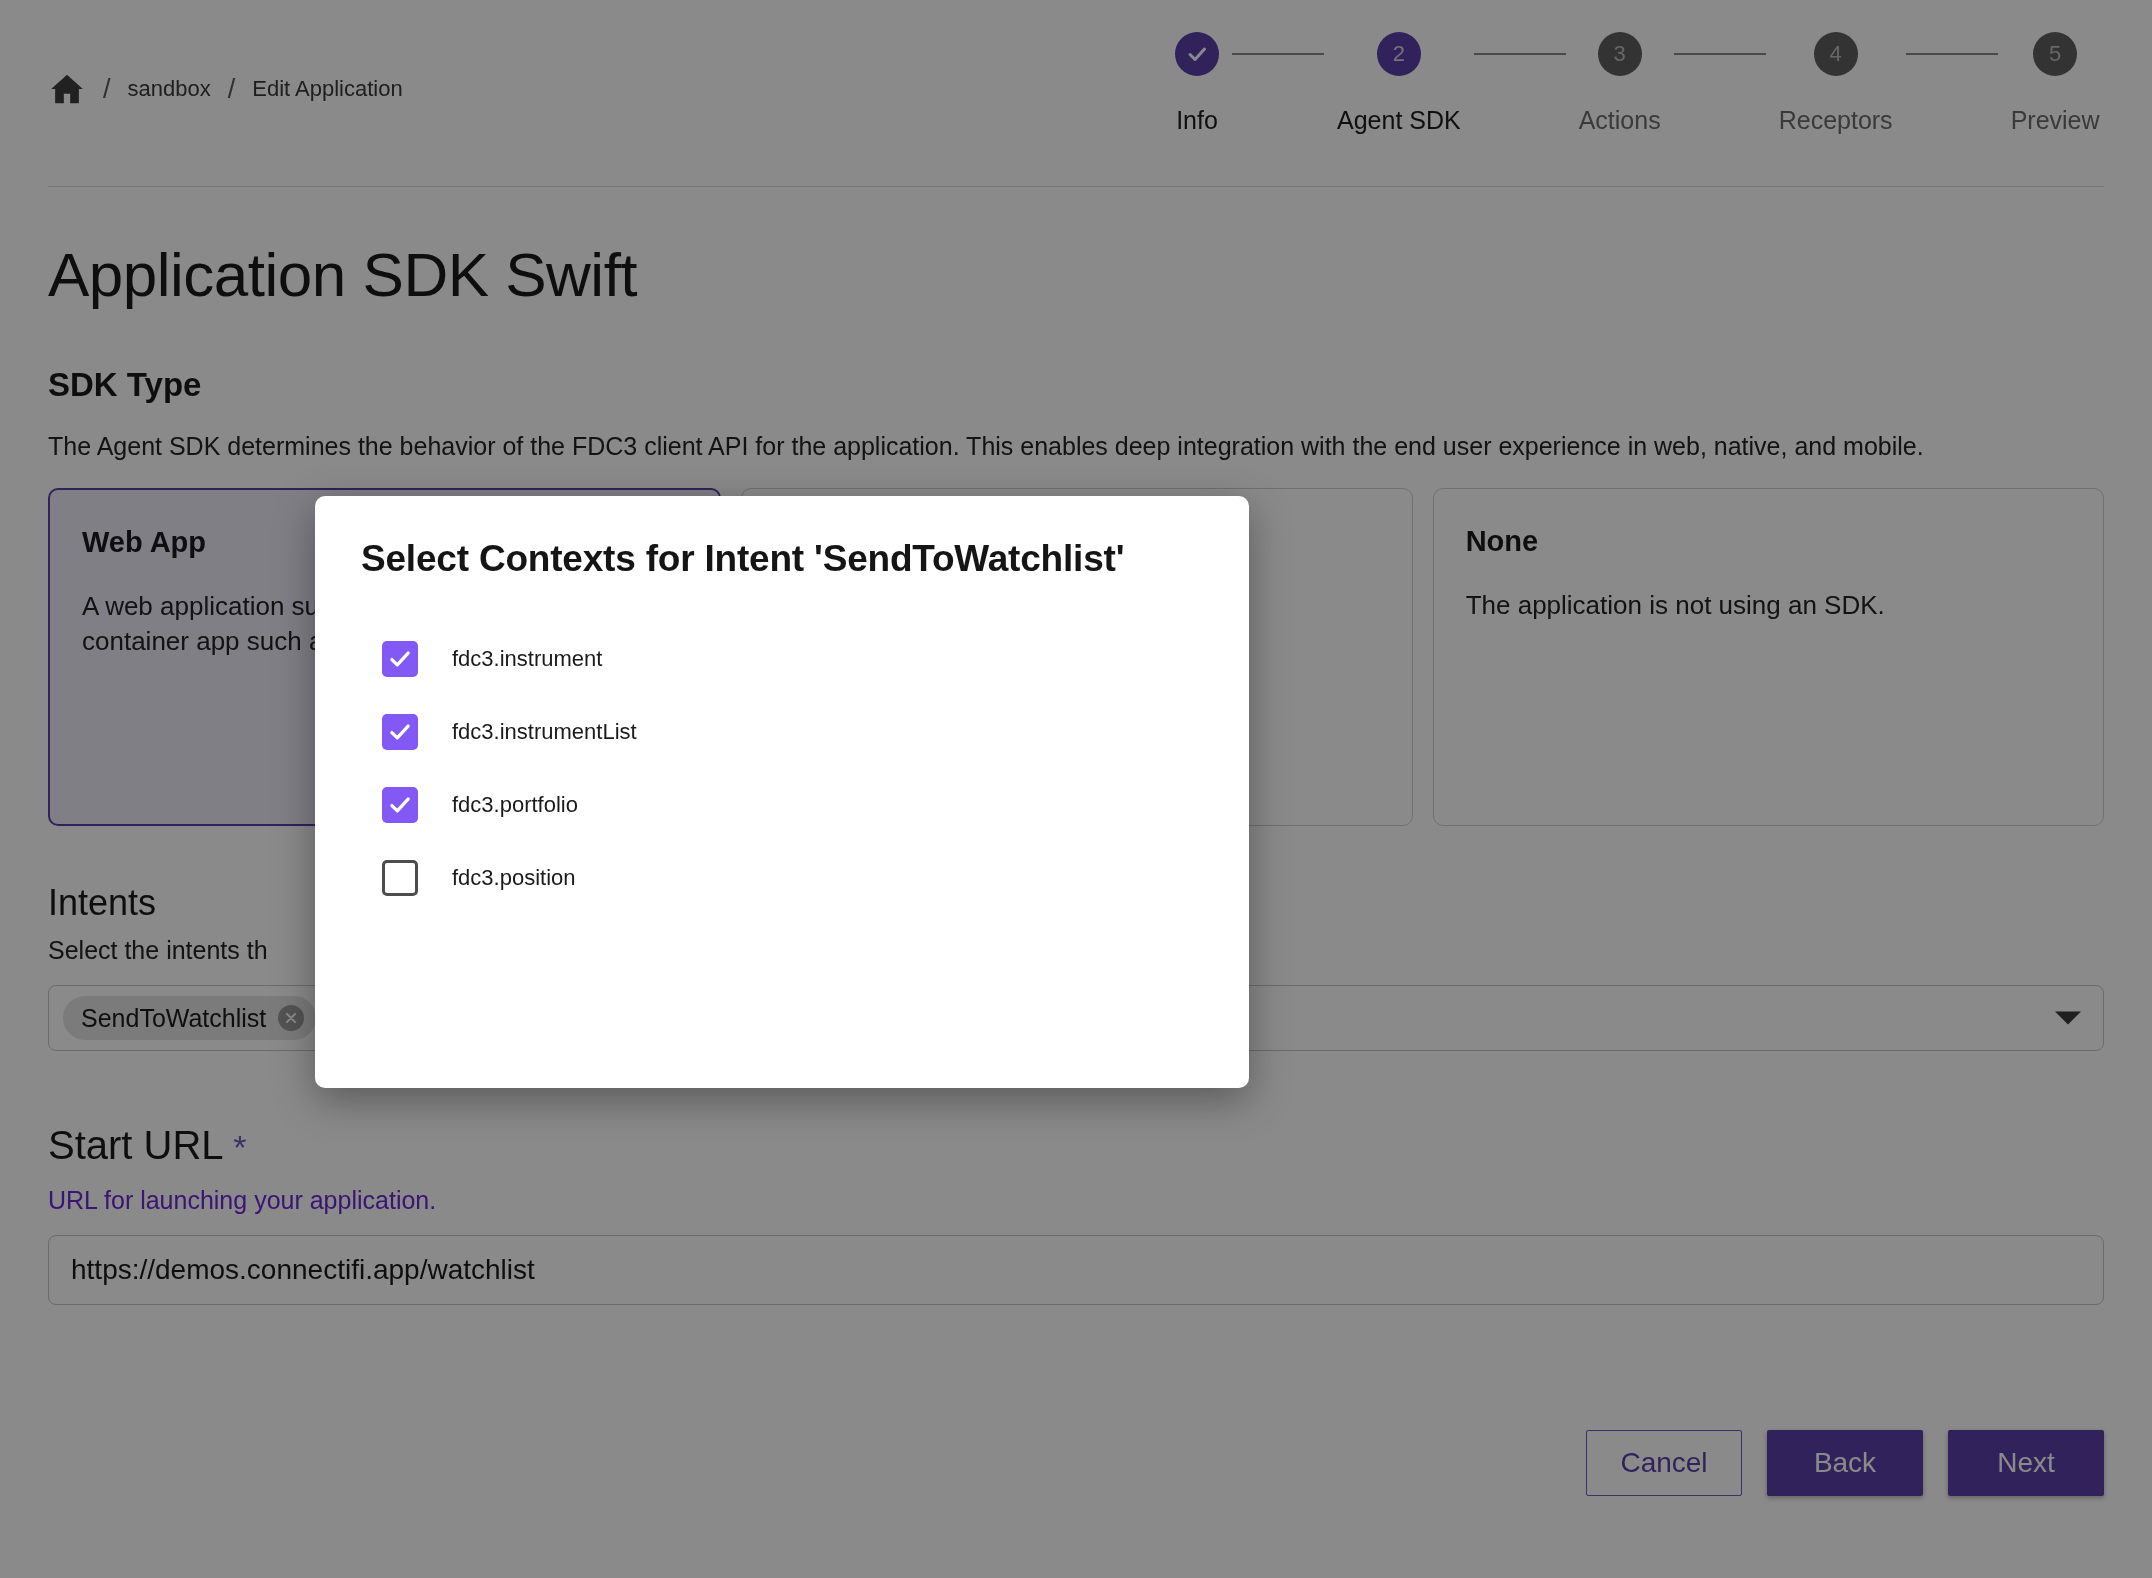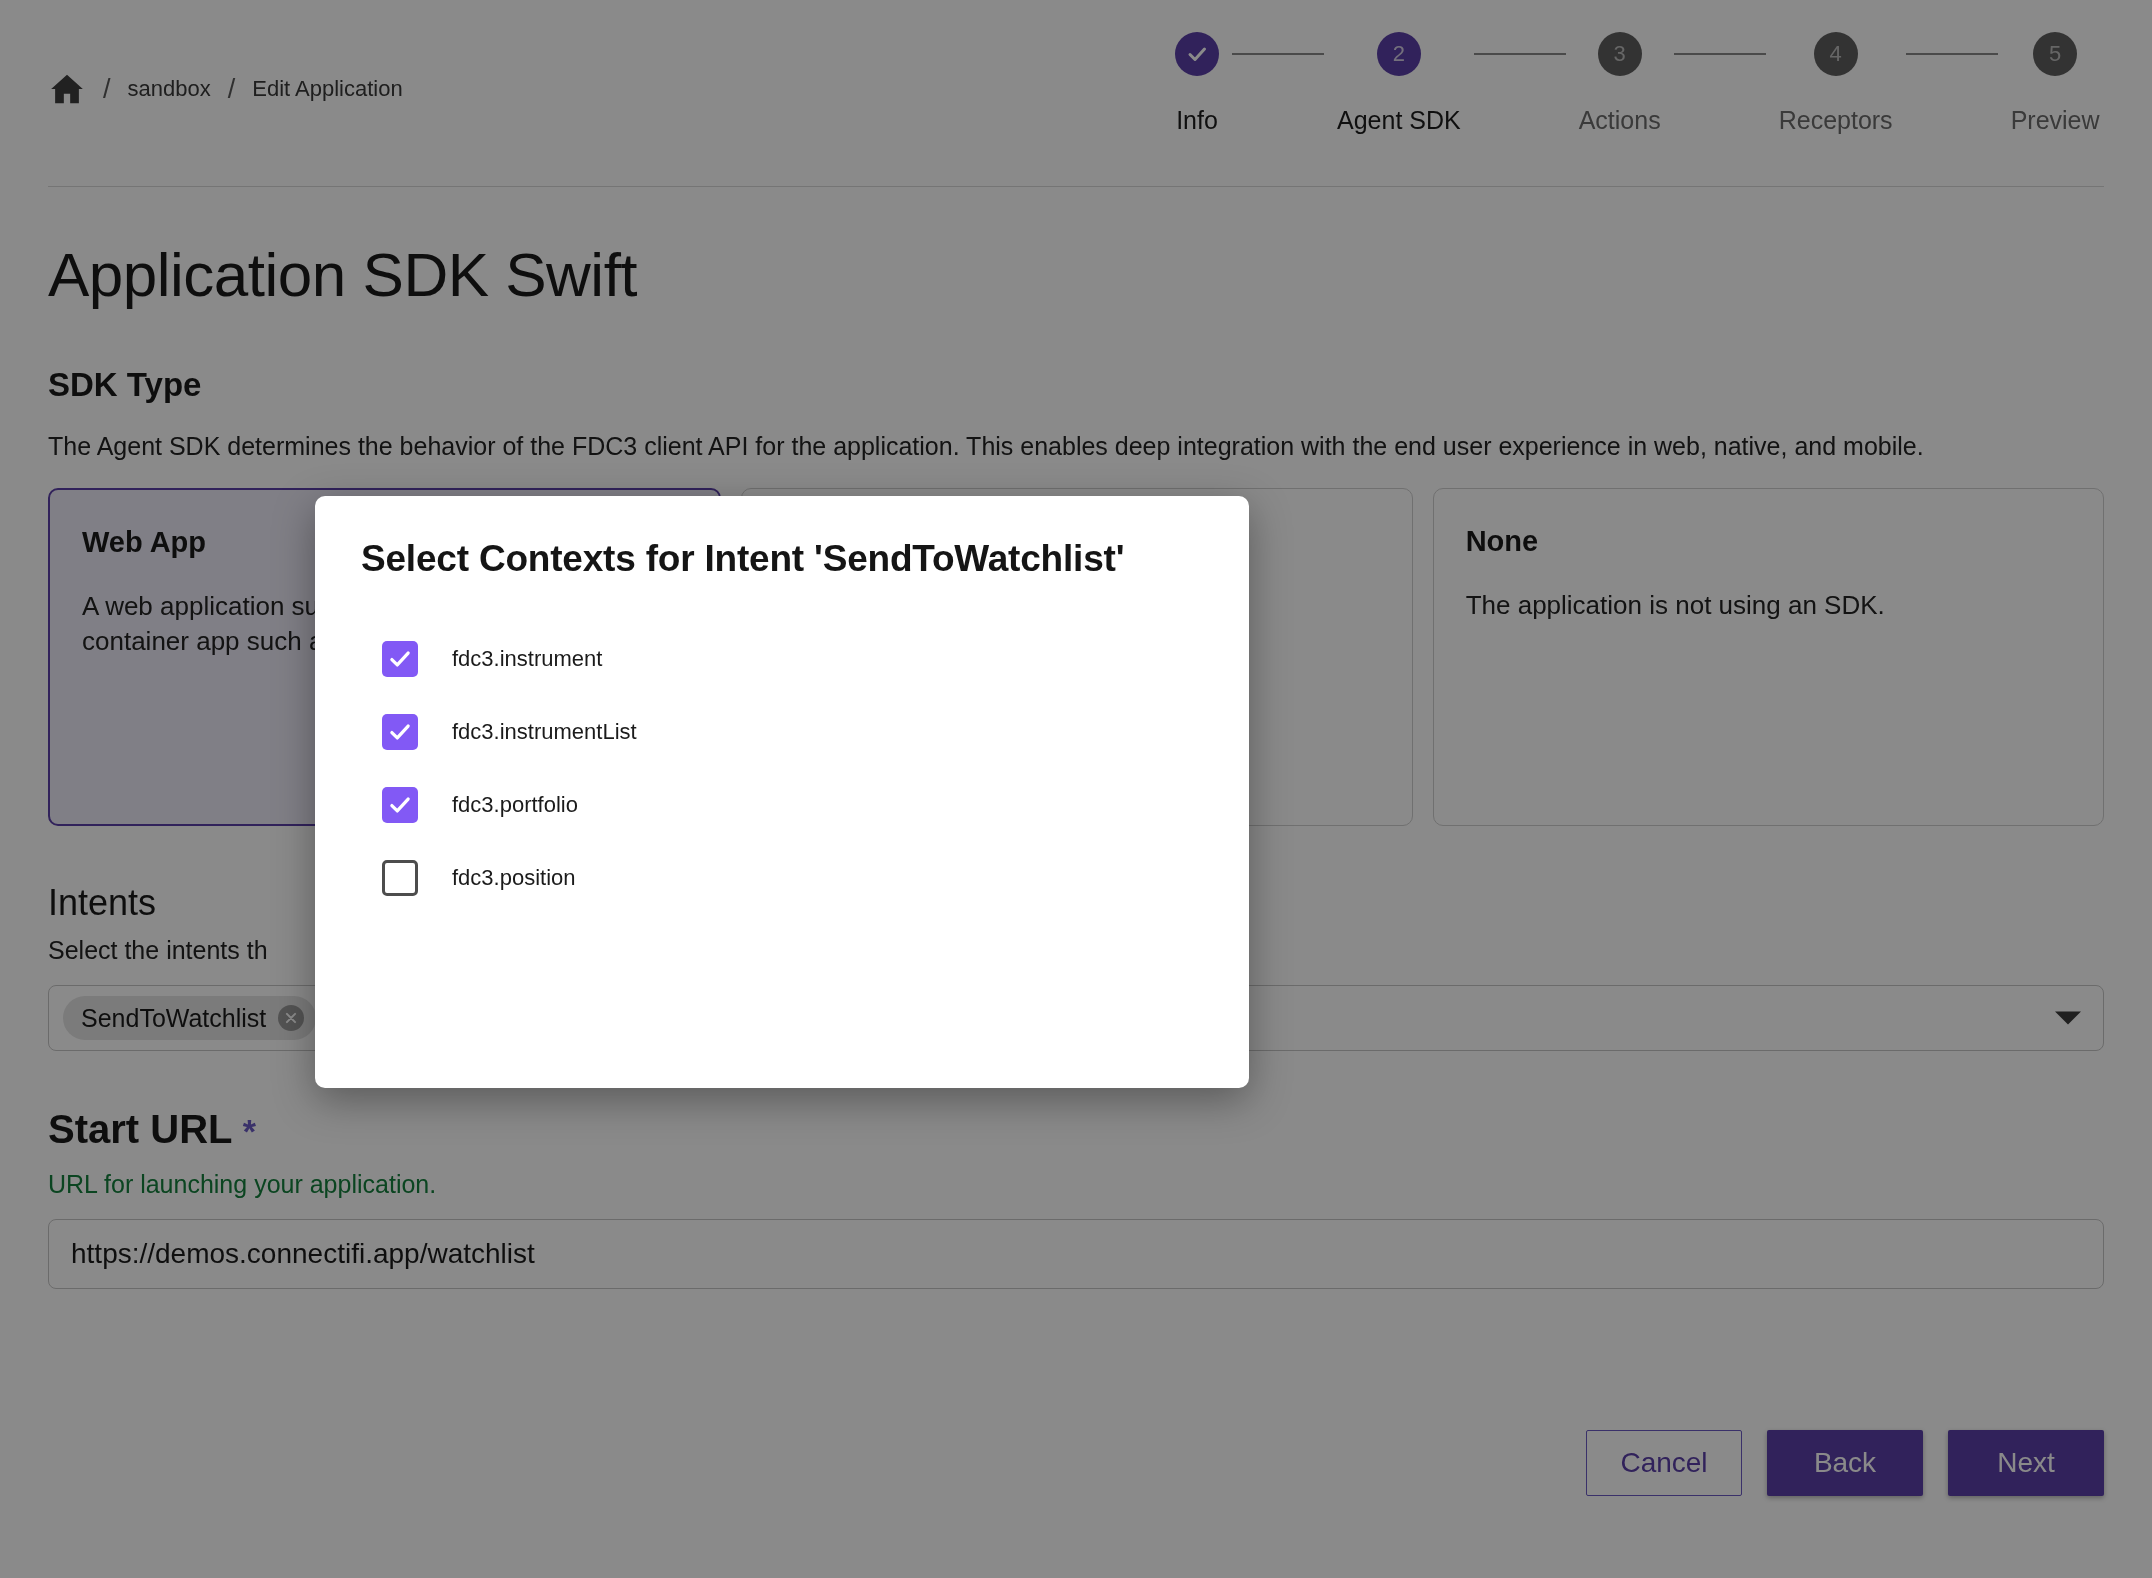--- a/index.html
+++ b/index.html
@@ -176,31 +176,31 @@
     position: absolute;
     right: 22px; top: 50%;
     transform: translateY(-50%);
     width: 0; height: 0;
     border-left: 13px solid transparent;
     border-right: 13px solid transparent;
     border-top: 13px solid #3b3b3b;
   }
 
   h2.url-title {
-    margin-top: 56px;
+    margin-top: 72px;
     font-size: 40px;
-    font-weight: 700;
+    font-weight: 400;
     color: #1b1b1b;
   }
   .req-star { color: #6b5cc4; font-size: 34px; }
 
   p.url-desc {
     margin-top: 18px;
     font-size: 25px;
-    color: #15803d;
+    color: #6d28d9;
   }
 
   .text-input {
     margin-top: 20px;
     height: 70px;
     border: 1px solid #c6c6c6;
     border-radius: 8px;
     display: flex;
     align-items: center;
     padding: 0 22px;

